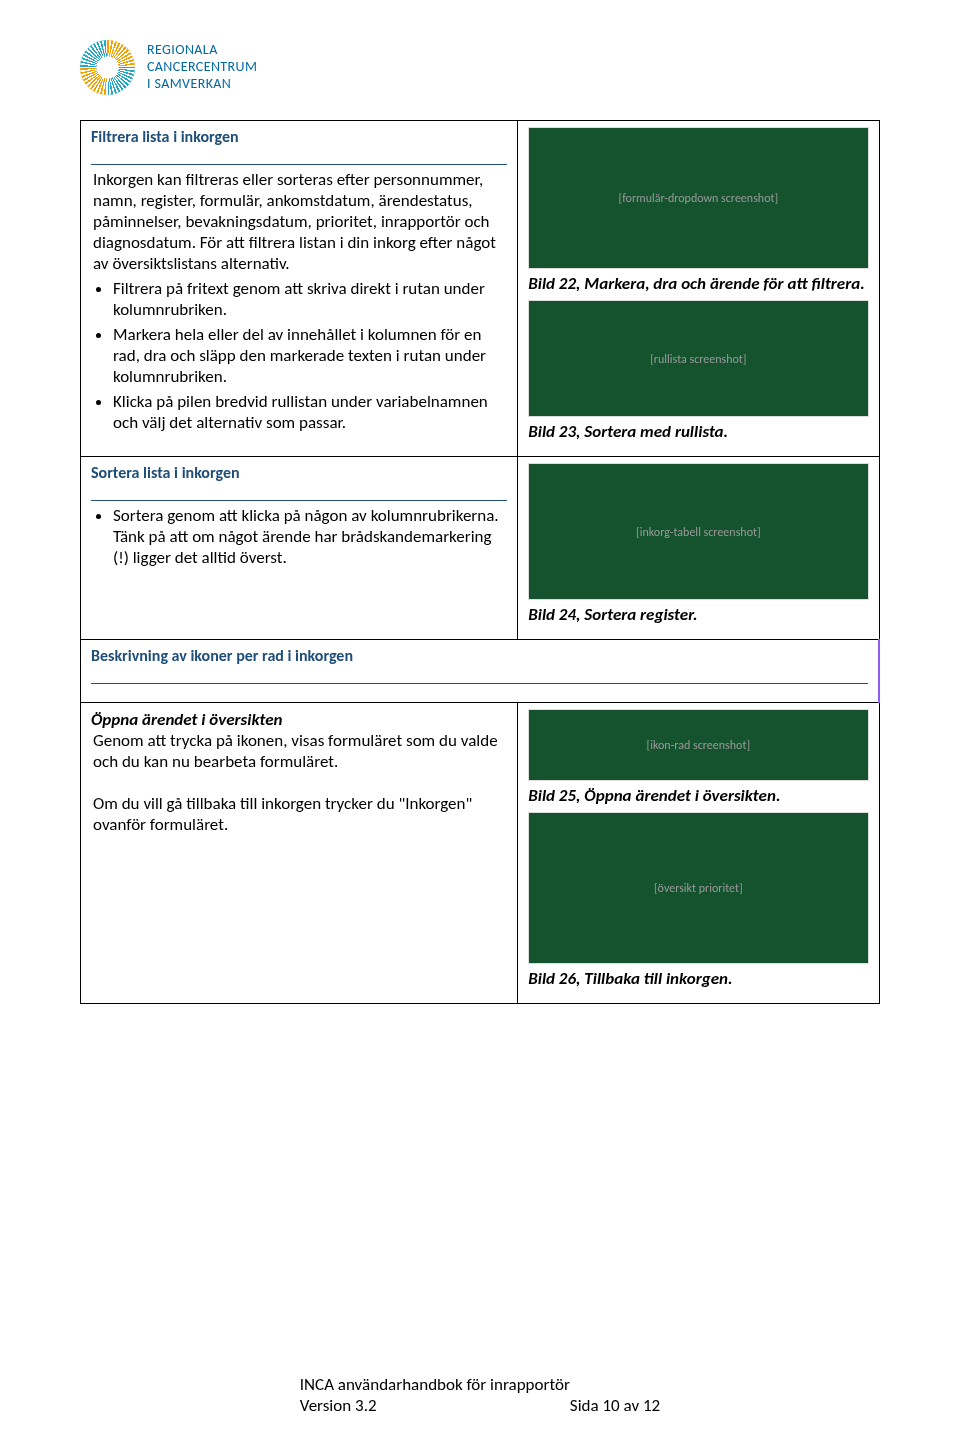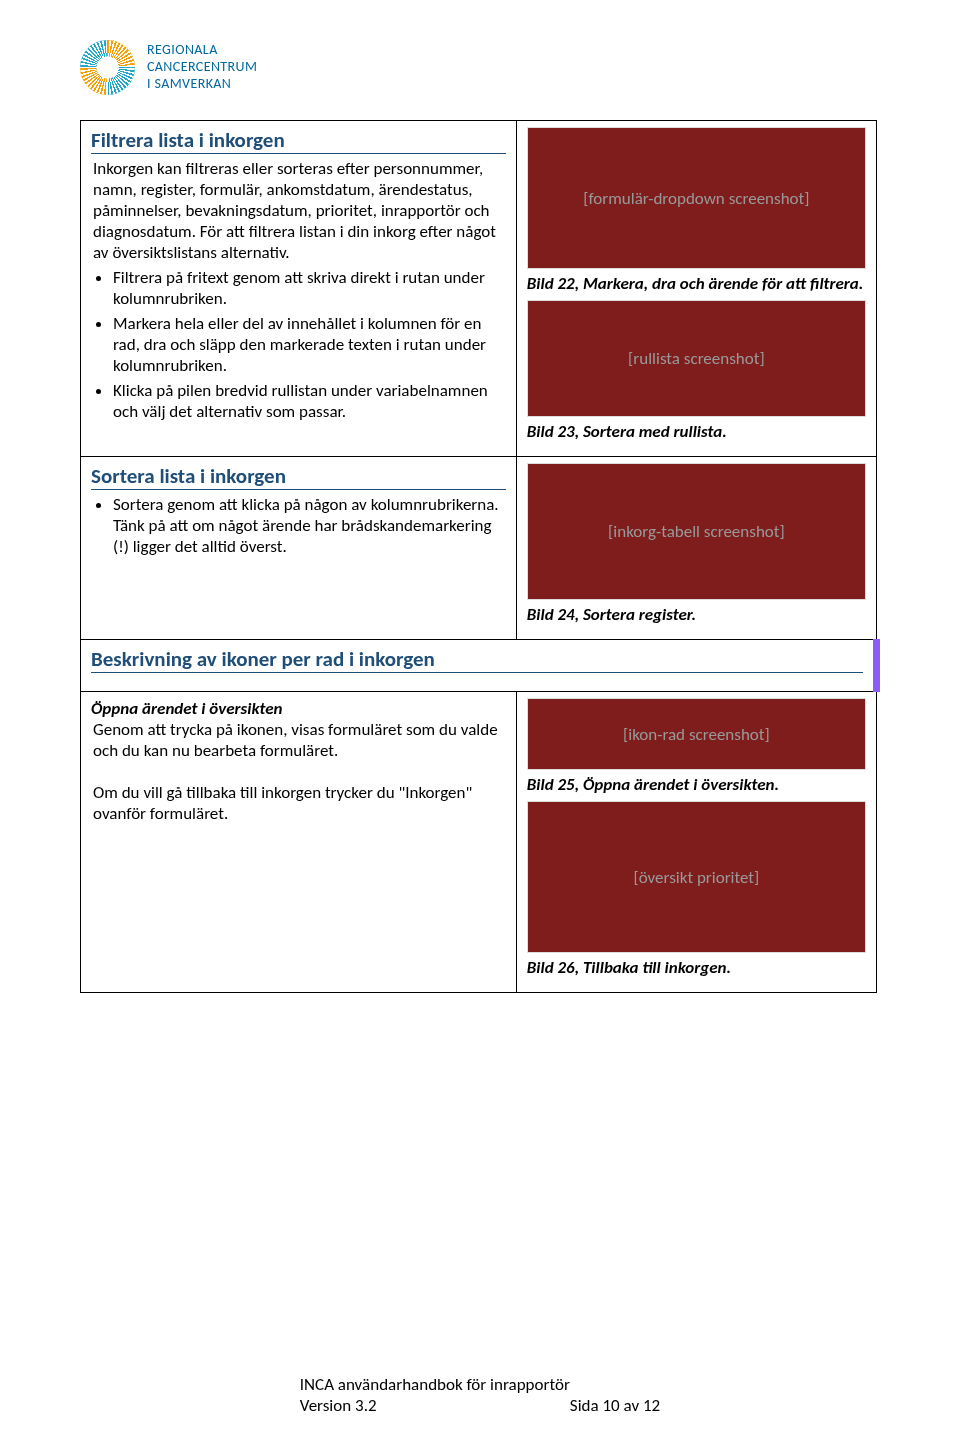--- a/index.html
+++ b/index.html
@@ -26,27 +26,27 @@
     content:""; position:absolute; inset:0; border-radius:50%;
     background: repeating-conic-gradient(rgba(255,255,255,0) 0deg 4deg, rgba(255,255,255,1) 4deg 8deg);
     mask: radial-gradient(circle at center, transparent 0 26%, black 27%);
     -webkit-mask: radial-gradient(circle at center, transparent 0 26%, black 27%);
   }
   .logo-text { font-size:14px; color:#0369a1; line-height:1.2; letter-spacing:0.4px; }
   table.doc { border-collapse:collapse; width:100%; table-layout:fixed; }
   table.doc td { border:1px solid #000; vertical-align:top; padding:6px 10px 14px 10px; }
   td.leftcol { width:55%; }
   td.rightcol { width:45%; }
-  h3.blue { color:#1f4e79; font-size:21px; font-weight:bold; margin:0 0 4px 0; padding-bottom:0; border-bottom:1px solid #1f4e79; }
+  h3.blue { color:#1f4e79; font-size:16px; font-weight:bold; margin:0 0 4px 0; padding-bottom:18px; border-bottom:1px solid #1f4e79; }
   .indent { margin-left:2px; }
   ul { margin:4px 0 6px 22px; padding:0; }
   li { margin-bottom:4px; }
   .caption { font-weight:bold; font-style:italic; margin-top:4px; }
   .subhead { font-weight:bold; font-style:italic; }
-  .img-block { background:#7f1d1d; border:1px solid #ddd; height:100px; display:flex; align-items:center; justify-content:center; color:#999; font-size:17px; margin-bottom:4px; }
+  .img-block { background:#14532d; border:1px solid #ddd; height:100px; display:flex; align-items:center; justify-content:center; color:#999; font-size:12px; margin-bottom:4px; }
   .small-img { height:70px; }
   .wide-img { height:150px; }
   .footer { position:absolute; bottom:35px; left:80px; right:80px; display:flex; justify-content:center; font-size:17px; }
 </style>
 </head>
 <body>
 
 <div class="logo-row">
   <div class="logo-sun"></div>
   <div class="logo-text">
@@ -84,21 +84,21 @@
         <li>Sortera genom att klicka på någon av kolumnrubrikerna. Tänk på att om något ärende har brådskandemarkering (!) ligger det alltid överst.</li>
       </ul>
     </td>
     <td class="rightcol">
       <div class="img-block" style="height:135px">[inkorg-tabell screenshot]</div>
       <div class="caption">Bild 24, Sortera register.</div>
     </td>
   </tr>
 
   <tr>
-    <td class="leftcol" colspan="2" style="border-right:7px solid #8b5cf6">
+    <td class="leftcol" colspan="2" style="border-right:2px solid #8b5cf6">
       <h3 class="blue">Beskrivning av ikoner per rad i inkorgen</h3>
     </td>
   </tr>
 
   <tr>
     <td class="leftcol">
       <div class="subhead">Öppna ärendet i översikten</div>
       <div class="indent">Genom att trycka på ikonen, visas formuläret som du valde och du kan nu bearbeta formuläret.</div>
       <br>
       <div class="indent">Om du vill gå tillbaka till inkorgen trycker du "Inkorgen" ovanför formuläret.</div>

